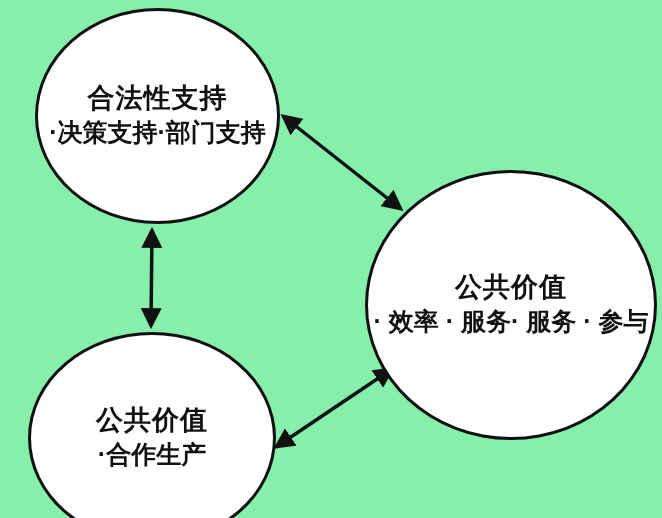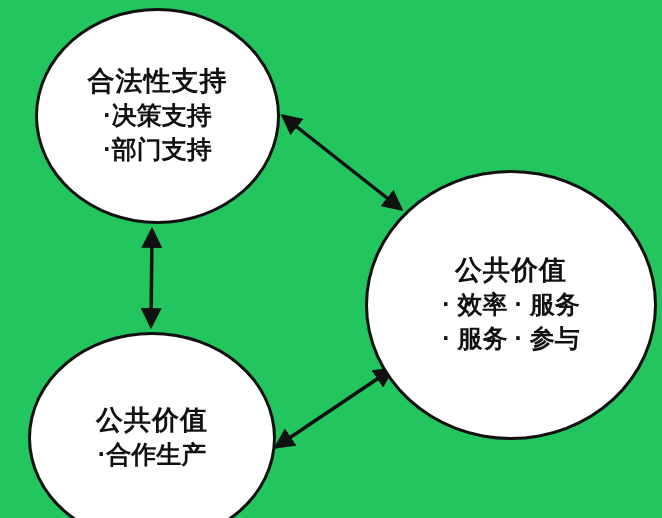--- a/index.html
+++ b/index.html
@@ -5,21 +5,21 @@
   html, body {
     margin: 0;
     padding: 0;
     background: #ffffff;
     font-family: "Liberation Sans", "DejaVu Sans", sans-serif;
   }
   .canvas {
     position: relative;
     width: 662px;
     height: 518px;
-    background: #22c55e;
+    background: #86efac;
     overflow: hidden;
   }
   .node {
     position: absolute;
     border: 3px solid #111111;
     border-radius: 50%;
     background: #ffffff;
     display: flex;
     flex-direction: column;
     align-items: center;
@@ -35,21 +35,21 @@
     white-space: nowrap;
   }
   .node .item {
     font-size: 25px;
     font-weight: 700;
     line-height: 1.35;
     white-space: nowrap;
   }
   .node .items {
     display: flex;
-    flex-direction: column;
+    flex-direction: row;
     align-items: flex-start;
   }
   #node-legitimacy {
     left: 35px;
     top: 8px;
     width: 245px;
     height: 216px;
   }
   #node-capacity {
     left: 28px;

